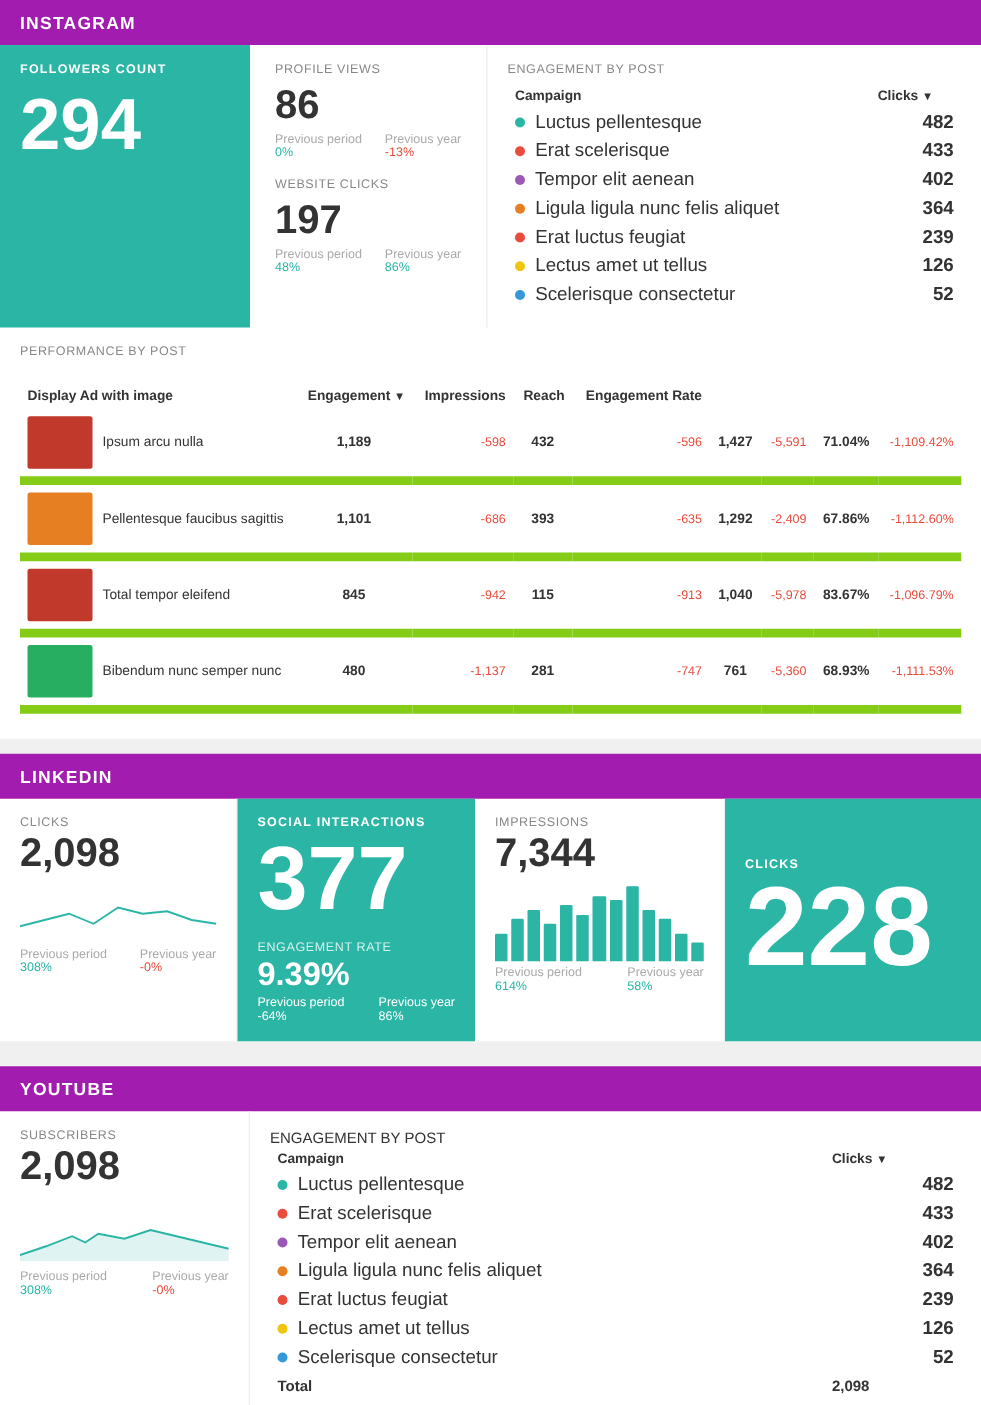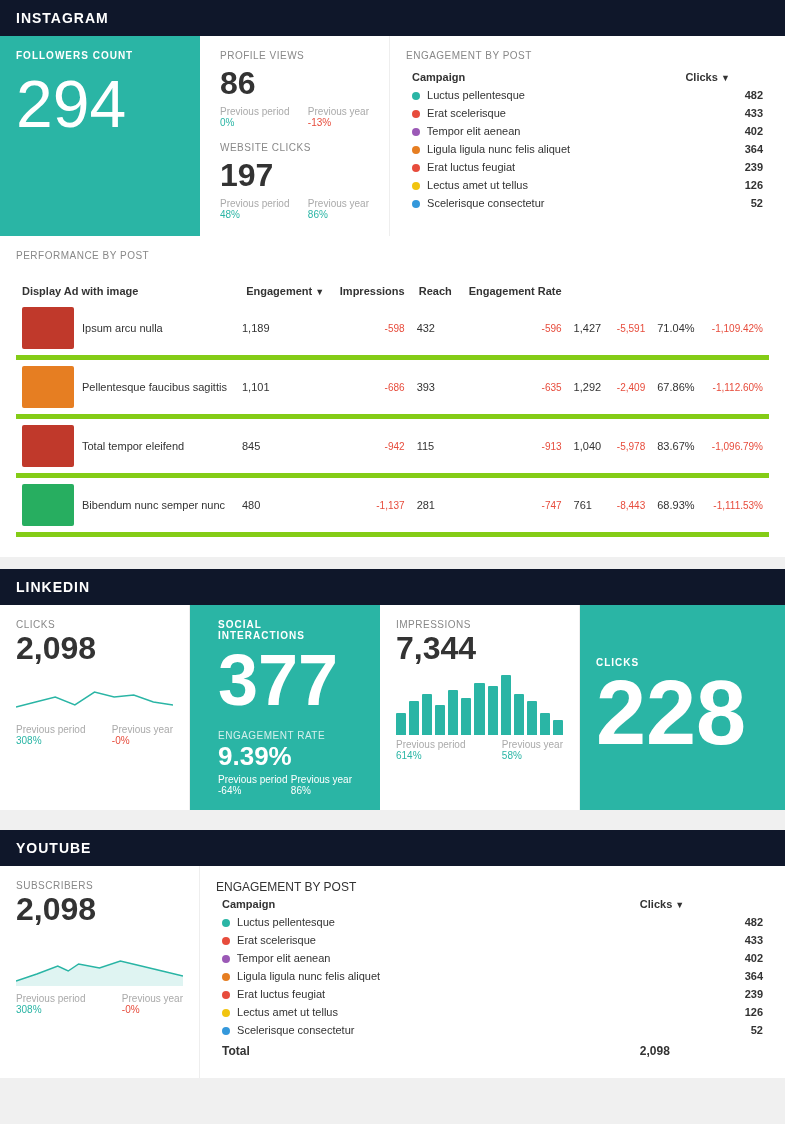--- a/index.html
+++ b/index.html
@@ -1,19 +1,19 @@
 <!DOCTYPE html>
 <html><head>
   <meta charset="utf-8">
   <style>
     * { box-sizing: border-box; margin: 0; padding: 0; }
     body { font-family: Arial, sans-serif; background: #f0f0f0; font-size: 12px; color: #333; width: 785px; }
 
     .section-header {
-      background: #0f172a;
+      background: #a21caf;
       color: white;
       padding: 10px 16px;
       font-size: 14px;
       font-weight: bold;
       letter-spacing: 1px;
     }
 
     .section-card {
       background: white;
       margin-bottom: 12px;
@@ -33,22 +33,22 @@
       padding: 14px 16px;
       flex-shrink: 0;
     }
     .followers-box .label {
       font-size: 10px;
       font-weight: bold;
       letter-spacing: 1px;
       margin-bottom: 4px;
     }
     .followers-box .big-number {
-      font-size: 66px;
-      font-weight: normal;
+      font-size: 58px;
+      font-weight: bold;
       line-height: 1;
       margin-top: 10px;
     }
 
     .profile-website-box {
       padding: 14px 20px;
       width: 190px;
       flex-shrink: 0;
       border-right: 1px solid #eee;
     }
@@ -88,21 +88,21 @@
     }
     .eng-table thead tr th {
       font-size: 11px;
       font-weight: bold;
       color: #333;
       padding: 2px 4px;
       text-align: left;
     }
     .eng-table thead tr th.right { }
     .eng-table tbody tr td {
-      font-size: 11px;
+      font-size: 15px;
       padding: 2px 4px;
       vertical-align: middle;
     }
     .eng-table tbody tr td.right { text-align: right; font-weight: bold; }
     .dot {
       display: inline-block;
       width: 8px;
       height: 8px;
       border-radius: 50%;
       margin-right: 4px;
@@ -129,22 +129,22 @@
       padding: 4px 6px;
       text-align: right;
       color: #333;
     }
     .perf-table thead tr th:first-child { text-align: left; }
     .perf-table tbody tr td {
       font-size: 11px;
       padding: 6px;
       vertical-align: middle;
     }
-    .perf-table tbody tr { border-bottom: 5px solid #84cc16; }
-    .perf-table tbody tr td.num { text-align: left; font-weight: normal; }
+    .perf-table tbody tr { border-bottom: 7px solid #84cc16; }
+    .perf-table tbody tr td.num { text-align: center; font-weight: bold; }
     .perf-table tbody tr td.neg { color: #e74c3c; text-align: right; font-size: 10px; }
     .post-img {
       width: 52px;
       height: 42px;
       border-radius: 2px;
       display: inline-block;
       vertical-align: middle;
     }
 
     
@@ -154,21 +154,21 @@
     }
     .li-clicks-box {
       padding: 14px 16px;
       width: 190px;
       border-right: 1px solid #eee;
     }
     .li-social-box {
       background: #2ab5a5;
       color: white;
       width: 190px;
-      padding: 14px 28px;
+      padding: 14px 16px;
     }
     .li-social-box .label { font-size: 10px; letter-spacing: 1px; font-weight: bold; }
     .li-social-box .big-num { font-size: 72px; font-weight: bold; line-height: 1.1; }
     .li-social-box .eng-label { font-size: 10px; letter-spacing: 0.5px; color: rgba(255,255,255,0.8); margin-top: 10px; }
     .li-social-box .eng-val { font-size: 26px; font-weight: bold; }
     .li-social-box .sub { font-size: 10px; display: flex; justify-content: space-between; color: rgba(255,255,255,0.8); margin-top: 2px; }
     .li-social-box .sub span { color: white; }
 
     .li-impressions-box {
       padding: 14px 16px;
@@ -418,21 +418,21 @@
       <div style="display:flex;align-items:center;gap:8px;">
         <div class="post-img" style="background:#27ae60;width:52px;height:42px;border-radius:2px;flex-shrink:0;"></div>
         <span>Bibendum nunc semper nunc</span>
       </div>
     </td>
     <td class="num">480</td>
     <td class="neg">-1,137</td>
     <td class="num">281</td>
     <td class="neg">-747</td>
     <td class="num">761</td>
-    <td class="neg">-8,443</td>
+    <td class="neg">-5,360</td>
     <td class="num">68.93%</td>
     <td class="neg">-1,111.53%</td>
   </tr>
         </tbody>
     </table>
   </div>
 </div>
 
 <div class="section-card" style="margin-top:4px;">
   <div class="section-header">

